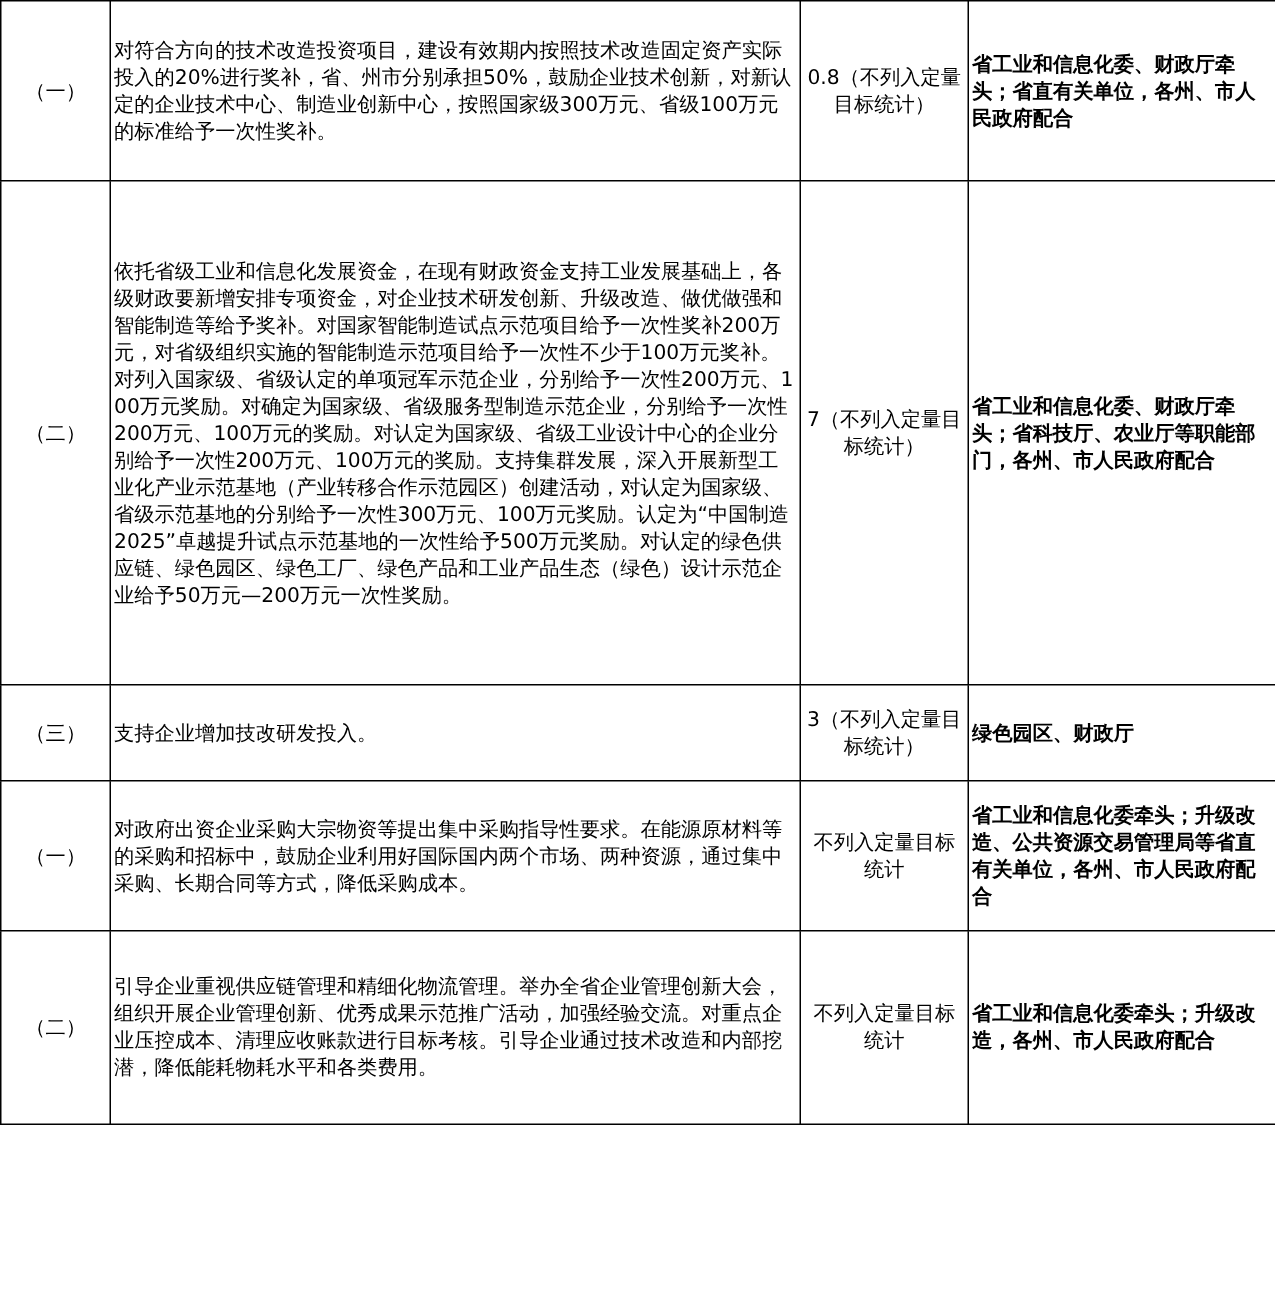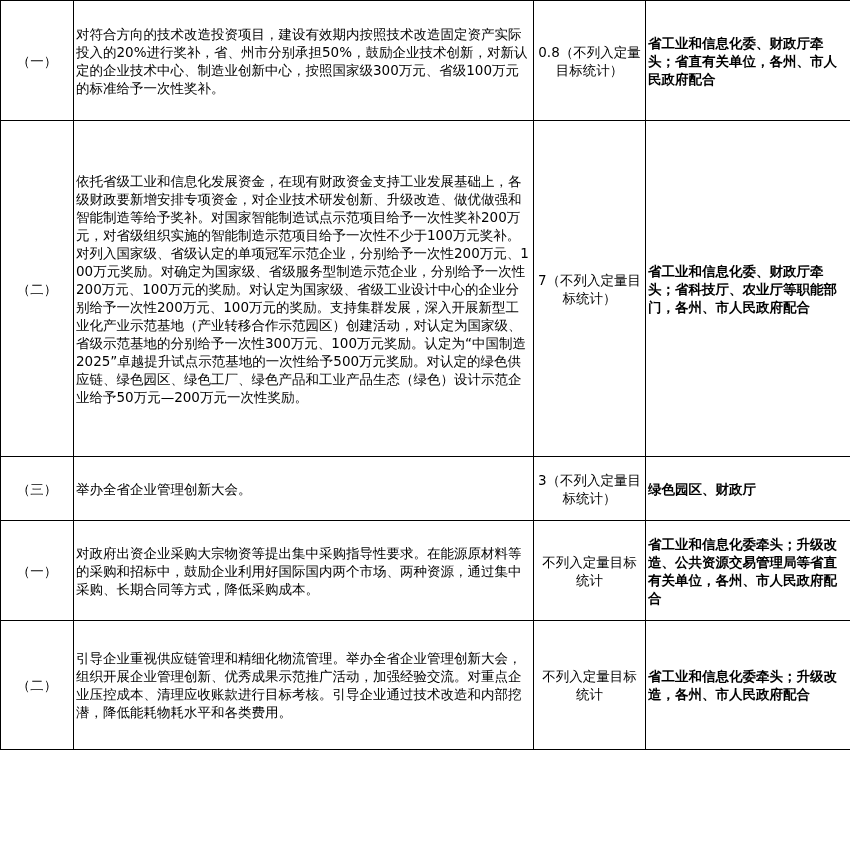--- a/index.html
+++ b/index.html
@@ -86,21 +86,21 @@
 
     <tr class="r2">
       <td class="num">（二）</td>
       <td class="desc">依托省级工业和信息化发展资金，在现有财政资金支持工业发展基础上，各级财政要新增安排专项资金，对企业技术研发创新、升级改造、做优做强和智能制造等给予奖补。对国家智能制造试点示范项目给予一次性奖补200万元，对省级组织实施的智能制造示范项目给予一次性不少于100万元奖补。对列入国家级、省级认定的单项冠军示范企业，分别给予一次性200万元、100万元奖励。对确定为国家级、省级服务型制造示范企业，分别给予一次性200万元、100万元的奖励。对认定为国家级、省级工业设计中心的企业分别给予一次性200万元、100万元的奖励。支持集群发展，深入开展新型工业化产业示范基地（产业转移合作示范园区）创建活动，对认定为国家级、省级示范基地的分别给予一次性300万元、100万元奖励。认定为“中国制造2025”卓越提升试点示范基地的一次性给予500万元奖励。对认定的绿色供应链、绿色园区、绿色工厂、绿色产品和工业产品生态（绿色）设计示范企业给予50万元—200万元一次性奖励。</td>
       <td class="amt">7（不列入定量目标统计）</td>
       <td class="resp">省工业和信息化委、财政厅牵头；省科技厅、农业厅等职能部门，各州、市人民政府配合</td>
     </tr>
 
     <tr class="r3">
       <td class="num">（三）</td>
-      <td class="desc">举办全省企业管理创新大会。</td>
+      <td class="desc">支持企业增加技改研发投入。</td>
       <td class="amt">3（不列入定量目标统计）</td>
       <td class="resp">绿色园区、财政厅</td>
     </tr>
 
 
     <tr class="r5">
       <td class="num">（一）</td>
       <td class="desc">对政府出资企业采购大宗物资等提出集中采购指导性要求。在能源原材料等的采购和招标中，鼓励企业利用好国际国内两个市场、两种资源，通过集中采购、长期合同等方式，降低采购成本。</td>
       <td class="amt center">不列入定量目标统计</td>
       <td class="resp">省工业和信息化委牵头；升级改造、公共资源交易管理局等省直有关单位，各州、市人民政府配合</td>

